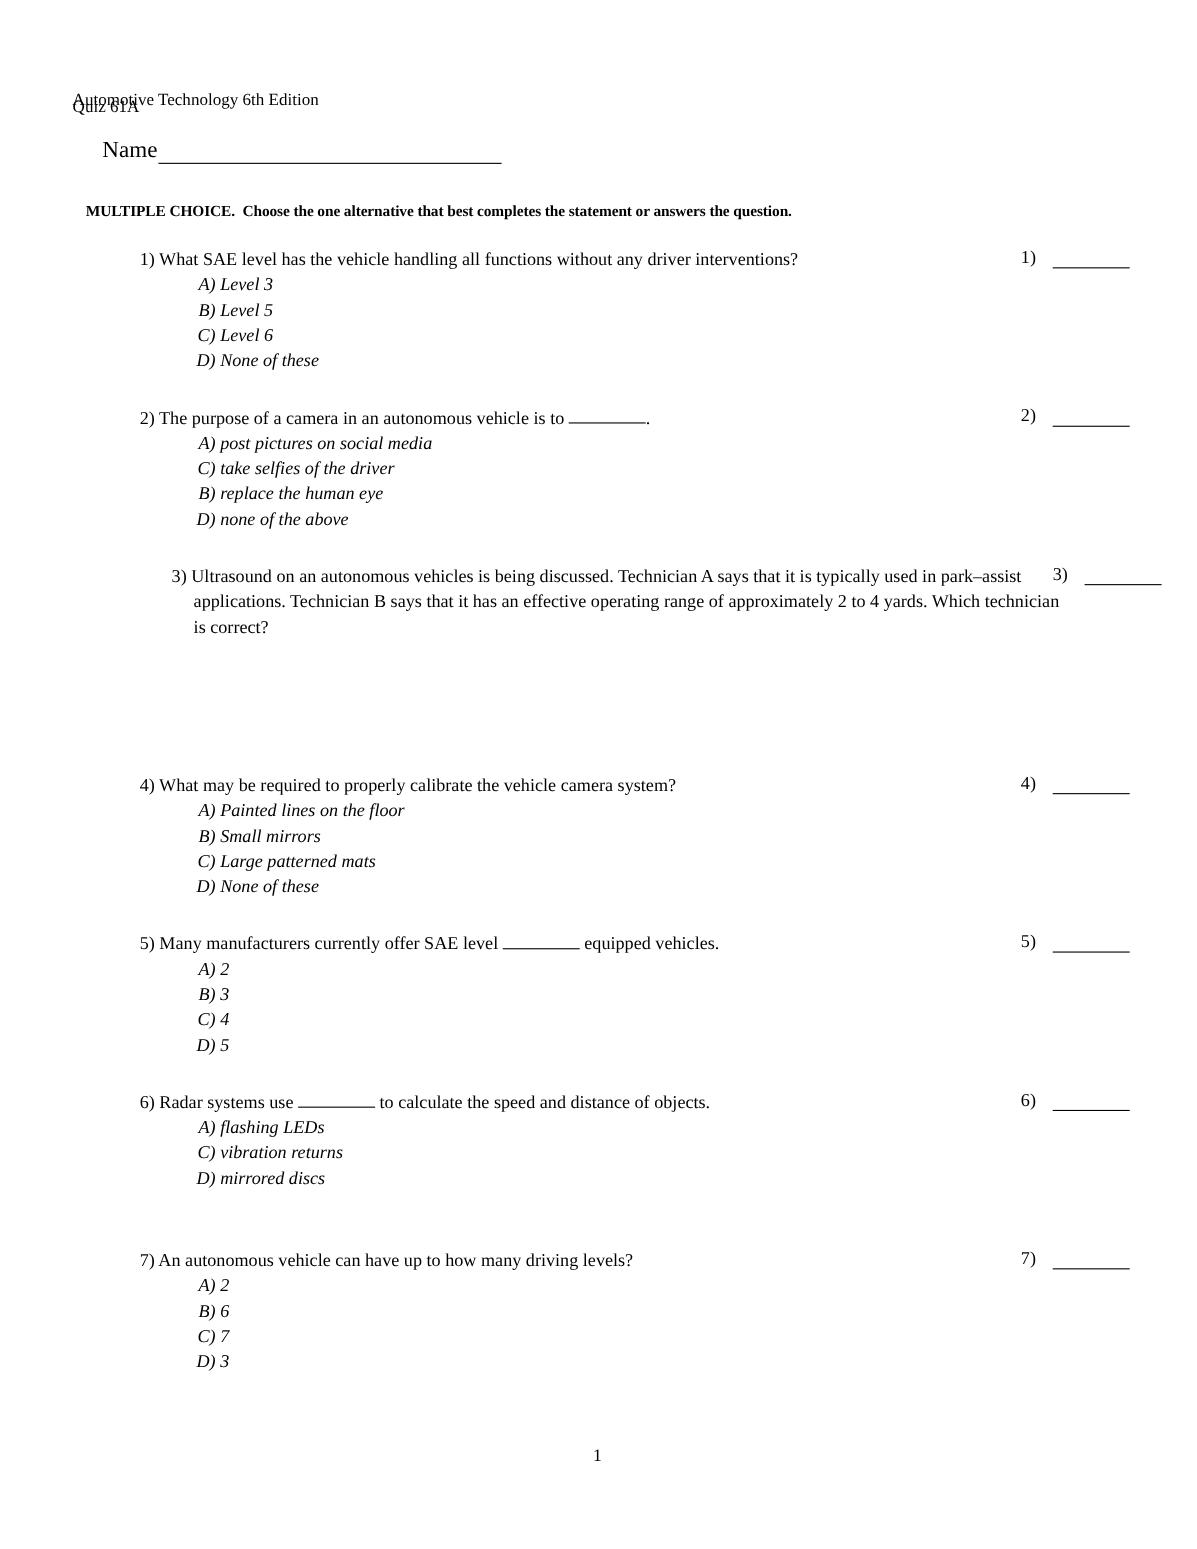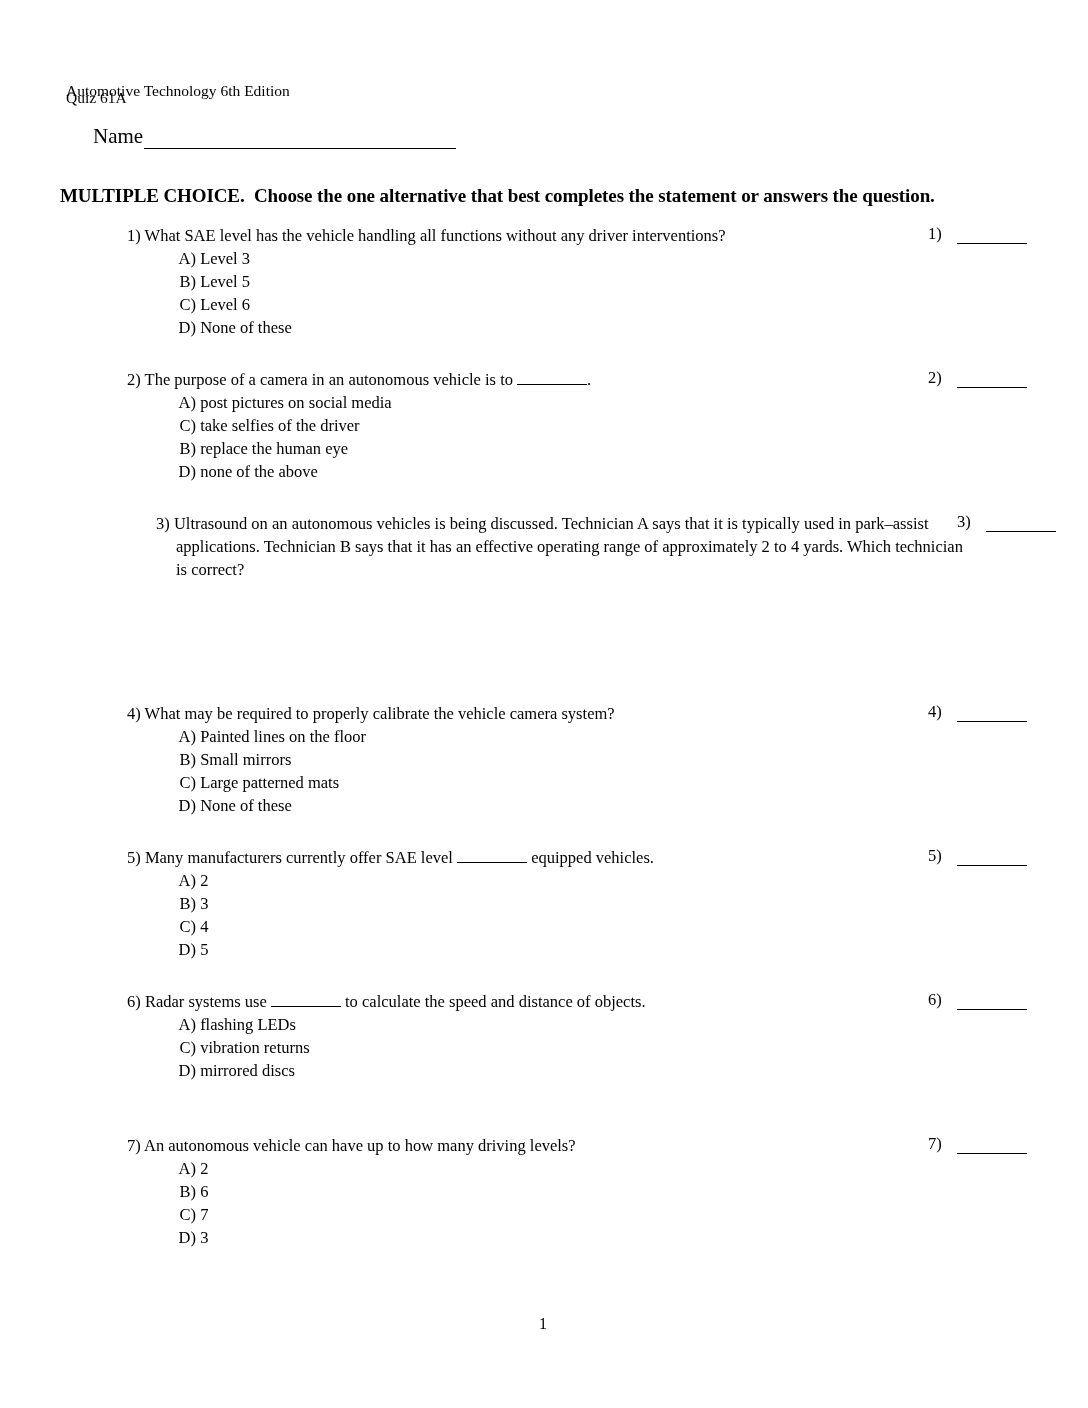--- a/index.html
+++ b/index.html
@@ -3,24 +3,24 @@
 <meta charset="utf-8">
 <style>
   html, body { margin: 0; padding: 0; background: #ffffff; }
   body { width: 1088px; height: 1408px; position: relative; overflow: hidden;
          font-family: "Liberation Serif", "DejaVu Serif", serif; color: #000; }
   .hdr { position: absolute; left: 66px; font-size: 15.5px; line-height: 21px; }
   .hdr1 { top: 80px; }
   .hdr2 { top: 87px; text-align: center; }
   .name-row { position: absolute; left: 66px; top: 124px; font-size: 21px; display: flex; align-items: flex-end; margin-left: 27px; }
   .name-line { display: inline-block; width: 312px; border-bottom: 1px solid #000; height: 18px; margin-left: 1px; }
-  .instructions { position: absolute; left: 60px; top: 185px; font-size: 19px; font-weight: bold; letter-spacing: -0.1px; }
+  .instructions { position: absolute; left: 78px; top: 185px; font-size: 14px; font-weight: bold; letter-spacing: -0.1px; }
   .q { position: absolute; left: 127px; width: 960px; font-size: 16.5px; }
   .q-stem { position: relative; width: 790px; line-height: 23px; padding-left: 20px; text-indent: -20px; }
-  .opts { margin-left: 45px; }
+  .opts { margin-left: 45px; font-style: italic; }
   .opt { line-height: 23px; height: 23px; }
   .opt .ltr { display: inline-block; width: 24px; text-align: right; }
   .blank-inline { display: inline-block; width: 70px; border-bottom: 1px solid #000; height: 14px; vertical-align: baseline; }
   .ans { position: absolute; left: 801px; top: 0; display: flex; align-items: flex-end; }
   .ans-num { font-size: 16.5px; width: 26px; text-align: left; }
   .ans-line { display: inline-block; width: 70px; border-bottom: 1.5px solid #000; height: 16px; margin-left: 3px; }
   .page-num { position: absolute; left: 539px; top: 1315px; font-size: 16px; }
 </style>
 </head>
 <body>

